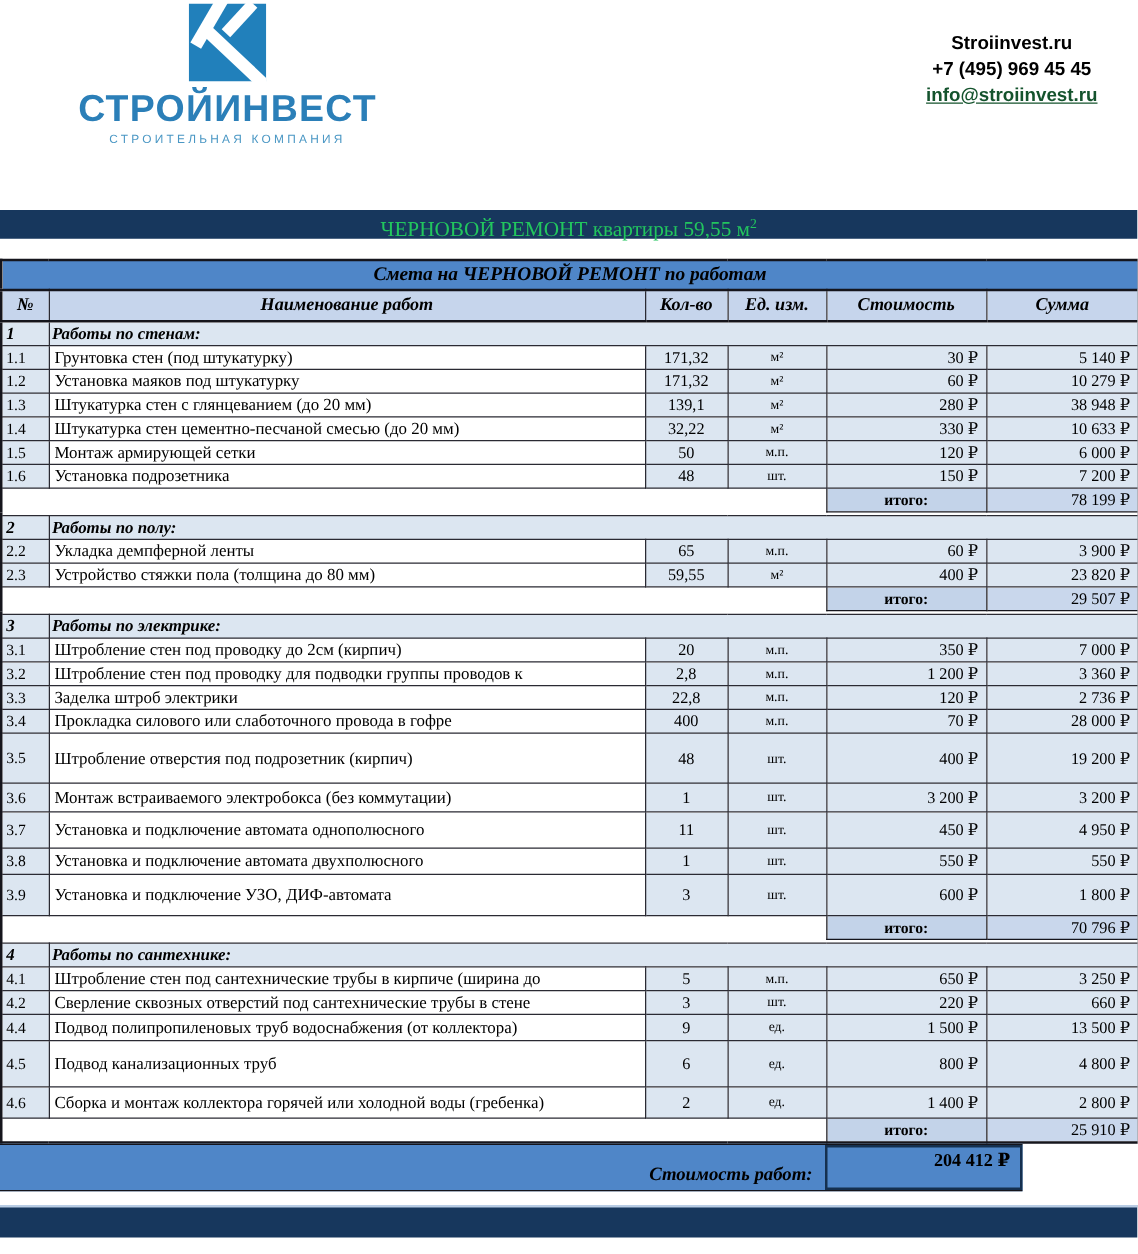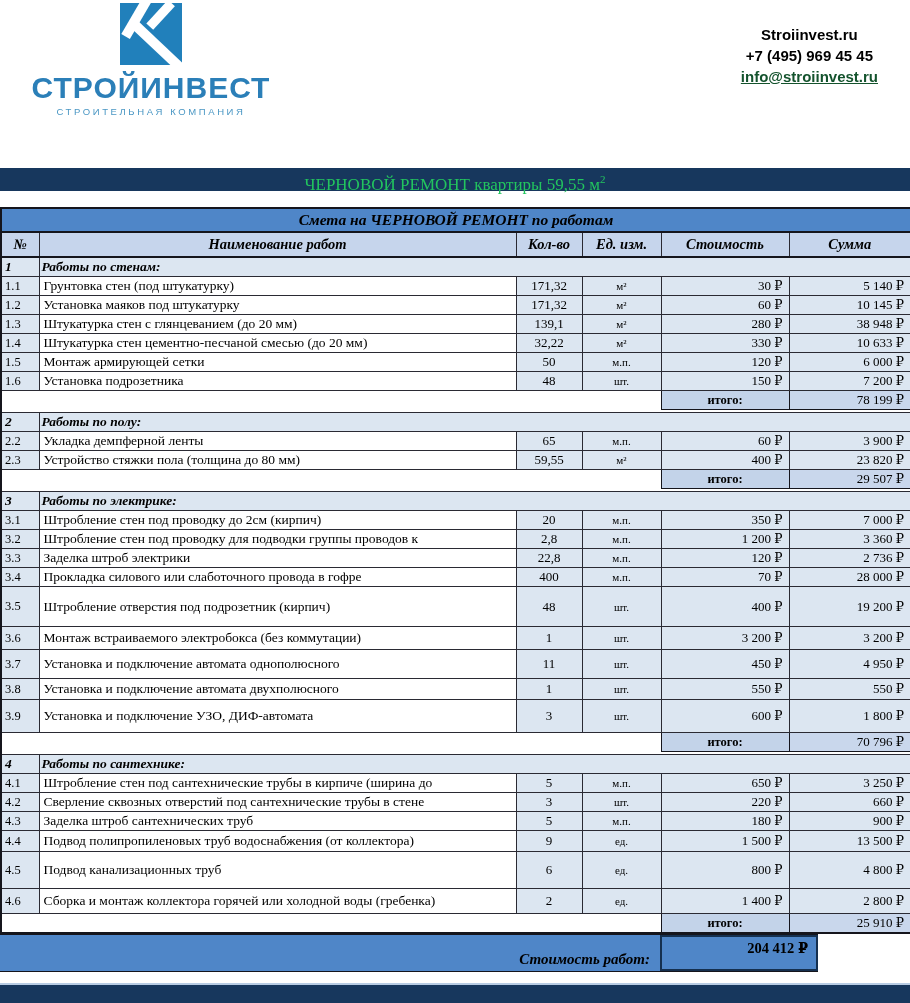--- a/index.html
+++ b/index.html
@@ -1,20 +1,20 @@
 <!DOCTYPE html>
 <html><head>
 <meta charset="utf-8">
 <style>
   html,body{margin:0;padding:0;background:#fff;}
   body{width:910px;height:1003px;overflow:hidden;font-family:"Liberation Serif","DejaVu Serif",serif;color:#000;}
 
   
   .header{position:relative;height:168px;}
-  .brand{position:absolute;left:20px;top:2px;width:262px;text-align:center;}
+  .brand{position:absolute;left:51px;top:2px;width:262px;text-align:center;}
   .logo-mark{display:block;margin:0 auto;width:62px;height:64px;}
   .brand-name{font-family:"Liberation Sans","DejaVu Sans",sans-serif;font-weight:bold;
               font-size:30px;letter-spacing:1px;color:#2b7fb8;line-height:32px;margin-top:6px;}
   .brand-sub{font-family:"Liberation Sans","DejaVu Sans",sans-serif;font-size:9.5px;
              letter-spacing:2.6px;color:#4a97c4;margin-top:2px;}
   .contacts{position:absolute;right:32px;top:24px;text-align:center;
             font-family:"Liberation Sans","DejaVu Sans",sans-serif;font-weight:bold;
             font-size:15px;line-height:21px;color:#000;}
   .contacts .email{text-decoration:underline;color:#14532d;display:block;}
 
@@ -115,21 +115,21 @@
         <td class="c-unit">м²</td>
         <td class="c-price">30 ₽</td>
         <td class="c-sum">5 140 ₽</td>
       </tr>
       <tr class="item-row">
         <td class="c-num">1.2</td>
         <td class="c-name">Установка маяков под штукатурку</td>
         <td class="c-qty">171,32</td>
         <td class="c-unit">м²</td>
         <td class="c-price">60 ₽</td>
-        <td class="c-sum">10 145 ₽</td>
+        <td class="c-sum">10 279 ₽</td>
       </tr>
       <tr class="item-row">
         <td class="c-num">1.3</td>
         <td class="c-name">Штукатурка стен с глянцеванием (до 20 мм)</td>
         <td class="c-qty">139,1</td>
         <td class="c-unit">м²</td>
         <td class="c-price">280 ₽</td>
         <td class="c-sum">38 948 ₽</td>
       </tr>
       <tr class="item-row">
@@ -288,28 +288,20 @@
         <td class="c-price">650 ₽</td>
         <td class="c-sum">3 250 ₽</td>
       </tr>
       <tr class="item-row">
         <td class="c-num">4.2</td>
         <td class="c-name">Сверление сквозных отверстий под сантехнические трубы в стене</td>
         <td class="c-qty">3</td>
         <td class="c-unit">шт.</td>
         <td class="c-price">220 ₽</td>
         <td class="c-sum">660 ₽</td>
-      </tr>
-      <tr class="item-row">
-        <td class="c-num">4.3</td>
-        <td class="c-name">Заделка штроб сантехнических труб</td>
-        <td class="c-qty">5</td>
-        <td class="c-unit">м.п.</td>
-        <td class="c-price">180 ₽</td>
-        <td class="c-sum">900 ₽</td>
       </tr>
       <tr class="item-row" style="height: 21px;">
         <td class="c-num">4.4</td>
         <td class="c-name">Подвод полипропиленовых труб водоснабжения (от коллектора)</td>
         <td class="c-qty">9</td>
         <td class="c-unit">ед.</td>
         <td class="c-price">1 500 ₽</td>
         <td class="c-sum">13 500 ₽</td>
       </tr>
       <tr class="item-row" style="height: 37px;">

